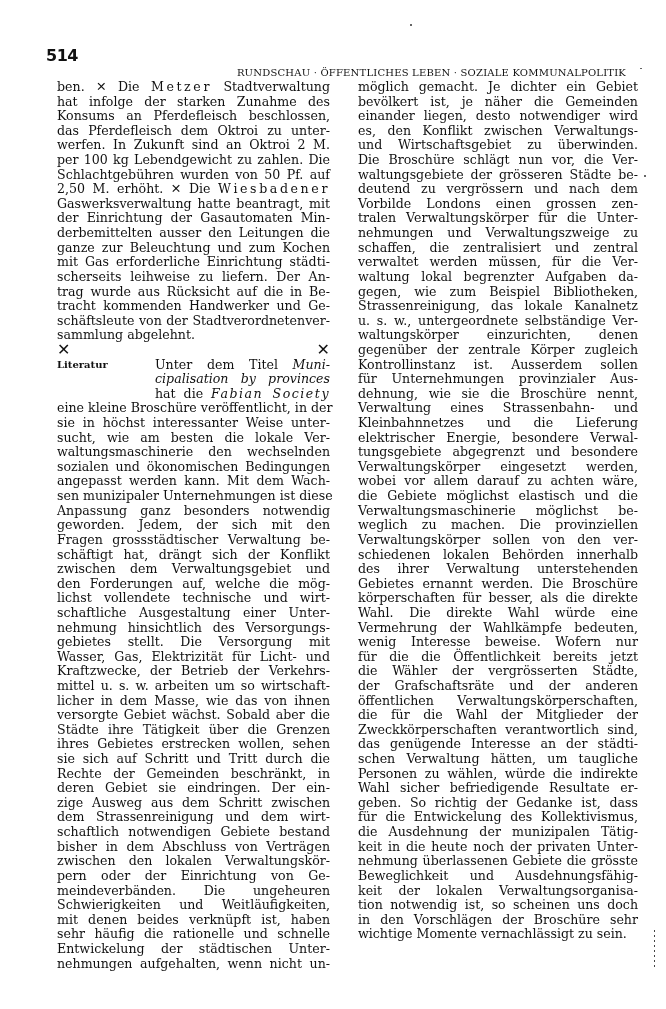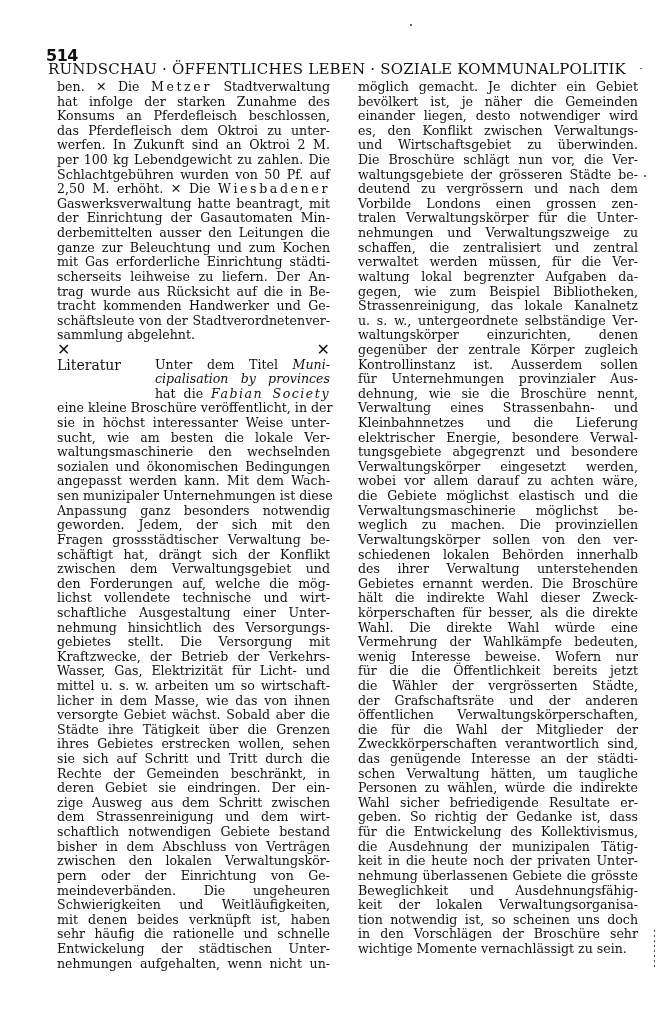--- a/index.html
+++ b/index.html
@@ -1,35 +1,35 @@
 <!DOCTYPE html>
 <html><head>
 <meta charset="utf-8">
 <style>
   html, body { margin: 0; padding: 0; background: #ffffff; }
   body { width: 666px; height: 1009px; position: relative; overflow: hidden;
          font-family: "DejaVu Serif", "Liberation Serif", serif; color: #111; }
   .header { position: absolute; top: 38px; left: 46px; width: 580px; height: 20px; margin-top: 8px; }
   .page-num { position: absolute; left: 0; top: 0; font-family: "DejaVu Sans", sans-serif;
               font-weight: bold; font-size: 16px; letter-spacing: -0.5px; }
-  .running-head { position: absolute; right: 0; top: 14px; font-size: 15px;
+  .running-head { position: absolute; right: 0; top: 21px; font-size: 10px;
                   letter-spacing: 0.2px; white-space: nowrap; text-align: right; }
   .col { position: absolute; top: 80px; font-size: 12.6px; line-height: 14.62px; }
   .col.left { left: 47px; width: 273px; margin-left: 10px; }
   .col.right { left: 342px; width: 280px; margin-left: 16px; }
   .line { display: block; white-space: nowrap; text-align: justify; text-align-last: justify;
           height: 14.62px; overflow: visible; }
   .line.last { text-align-last: left; }
   .spaced { letter-spacing: 2.6px; }
   .ital { font-style: italic; }
   .sep-row { position: relative; height: 14.62px; }
   .sep-row .x { position: absolute; top: -1px; font-size: 16px; line-height: 16px; }
   .sep-row .x.l { left: 0; } .sep-row .x.r { right: 0; }
   .literatur-block { position: relative; }
-  .side-label { position: absolute; left: 0; top: 0; font-weight: normal; font-size: 14px;
+  .side-label { position: absolute; left: 0; top: 0; font-weight: bold; font-size: 10px;
                 font-family: "DejaVu Serif", serif; }
   .indented { margin-left: 98px; }
   .speck { position: absolute; background: #333; border-radius: 50%; }
 </style>
 </head>
 <body>
 
 <div class="header">
   <span class="page-num">514</span>
   <span class="running-head">RUNDSCHAU · ÖFFENTLICHES LEBEN · SOZIALE KOMMUNALPOLITIK</span>
@@ -79,22 +79,22 @@
       <span class="line"><span>Anpassung ganz besonders notwendig</span></span>
       <span class="line"><span>geworden. Jedem, der sich mit den</span></span>
       <span class="line"><span>Fragen grossstädtischer Verwaltung be-</span></span>
       <span class="line"><span>schäftigt hat, drängt sich der Konflikt</span></span>
       <span class="line"><span>zwischen dem Verwaltungsgebiet und</span></span>
       <span class="line"><span>den Forderungen auf, welche die mög-</span></span>
       <span class="line"><span>lichst vollendete technische und wirt-</span></span>
       <span class="line"><span>schaftliche Ausgestaltung einer Unter-</span></span>
       <span class="line"><span>nehmung hinsichtlich des Versorgungs-</span></span>
       <span class="line"><span>gebietes stellt. Die Versorgung mit</span></span>
+      <span class="line"><span>Wasser, Gas, Elektrizität für Licht- und</span></span>
       <span class="line"><span>Kraftzwecke, der Betrieb der Verkehrs-</span></span>
-      <span class="line"><span>Wasser, Gas, Elektrizität für Licht- und</span></span>
       <span class="line"><span>mittel u. s. w. arbeiten um so wirtschaft-</span></span>
       <span class="line"><span>licher in dem Masse, wie das von ihnen</span></span>
       <span class="line"><span>versorgte Gebiet wächst. Sobald aber die</span></span>
       <span class="line"><span>Städte ihre Tätigkeit über die Grenzen</span></span>
       <span class="line"><span>ihres Gebietes erstrecken wollen, sehen</span></span>
       <span class="line"><span>sie sich auf Schritt und Tritt durch die</span></span>
       <span class="line"><span>Rechte der Gemeinden beschränkt, in</span></span>
       <span class="line"><span>deren Gebiet sie eindringen. Der ein-</span></span>
       <span class="line"><span>zige Ausweg aus dem Schritt zwischen</span></span>
       <span class="line"><span>dem Strassenreinigung und dem wirt-</span></span>
@@ -141,21 +141,20 @@
       <span class="line"><span>tungsgebiete abgegrenzt und besondere</span></span>
       <span class="line"><span>Verwaltungskörper eingesetzt werden,</span></span>
       <span class="line"><span>wobei vor allem darauf zu achten wäre,</span></span>
       <span class="line"><span>die Gebiete möglichst elastisch und die</span></span>
       <span class="line"><span>Verwaltungsmaschinerie möglichst be-</span></span>
       <span class="line"><span>weglich zu machen. Die provinziellen</span></span>
       <span class="line"><span>Verwaltungskörper sollen von den ver-</span></span>
       <span class="line"><span>schiedenen lokalen Behörden innerhalb</span></span>
       <span class="line"><span>des ihrer Verwaltung unterstehenden</span></span>
       <span class="line"><span>Gebietes ernannt werden. Die Broschüre</span></span>
-      <span class="line"><span>hält die indirekte Wahl dieser Zweck-</span></span>
       <span class="line"><span>körperschaften für besser, als die direkte</span></span>
       <span class="line"><span>Wahl. Die direkte Wahl würde eine</span></span>
       <span class="line"><span>Vermehrung der Wahlkämpfe bedeuten,</span></span>
       <span class="line"><span>wenig Interesse beweise. Wofern nur</span></span>
       <span class="line"><span>für die die Öffentlichkeit bereits jetzt</span></span>
       <span class="line"><span>die Wähler der vergrösserten Städte,</span></span>
       <span class="line"><span>der Grafschaftsräte und der anderen</span></span>
       <span class="line"><span>öffentlichen Verwaltungskörperschaften,</span></span>
       <span class="line"><span>die für die Wahl der Mitglieder der</span></span>
       <span class="line"><span>Zweckkörperschaften verantwortlich sind,</span></span>

